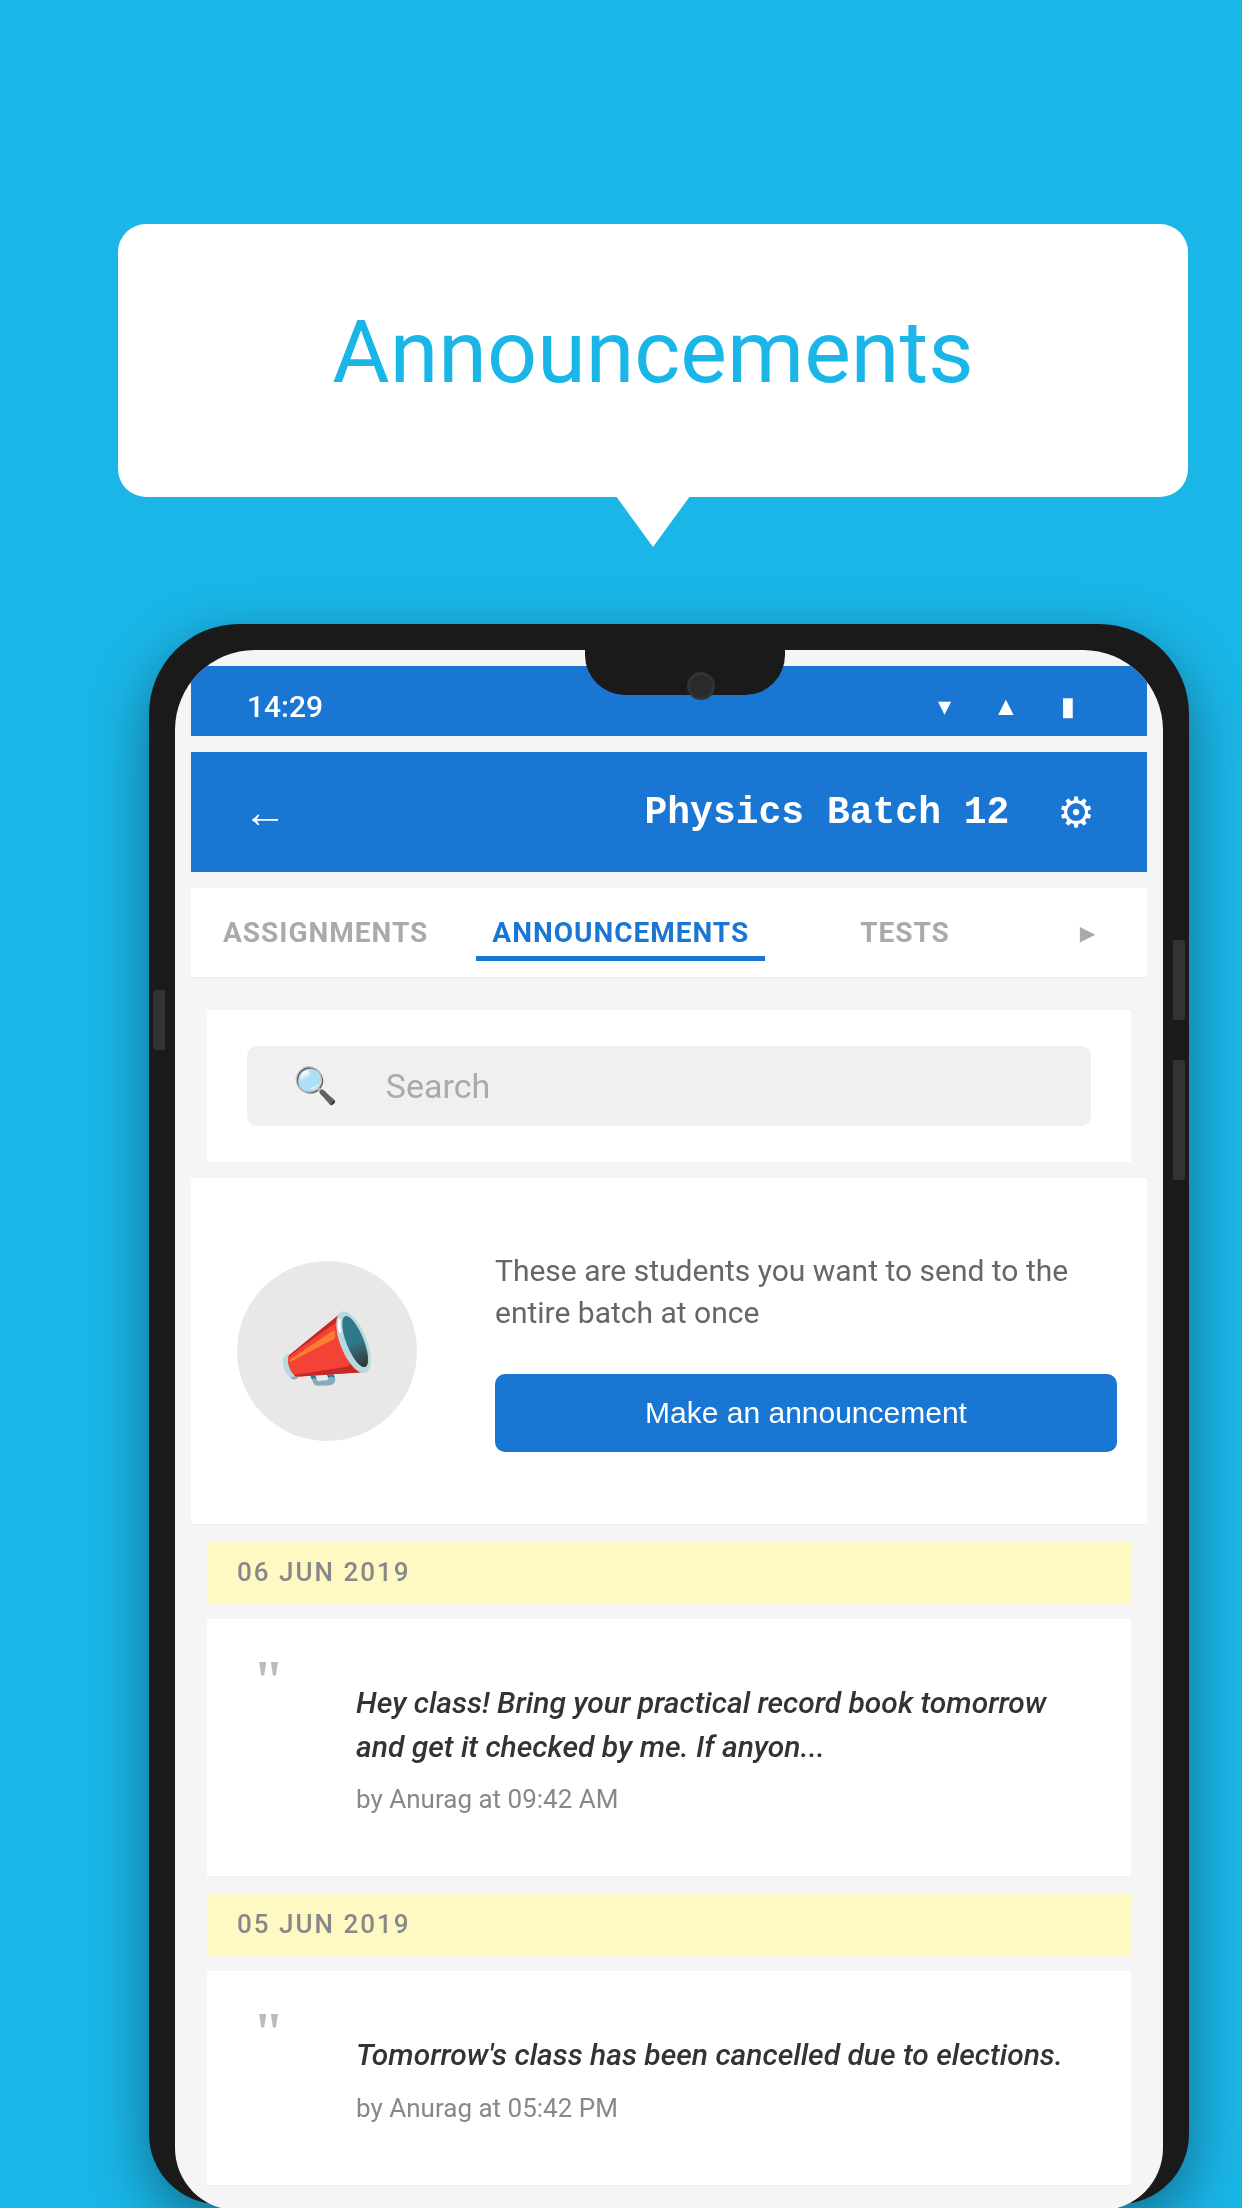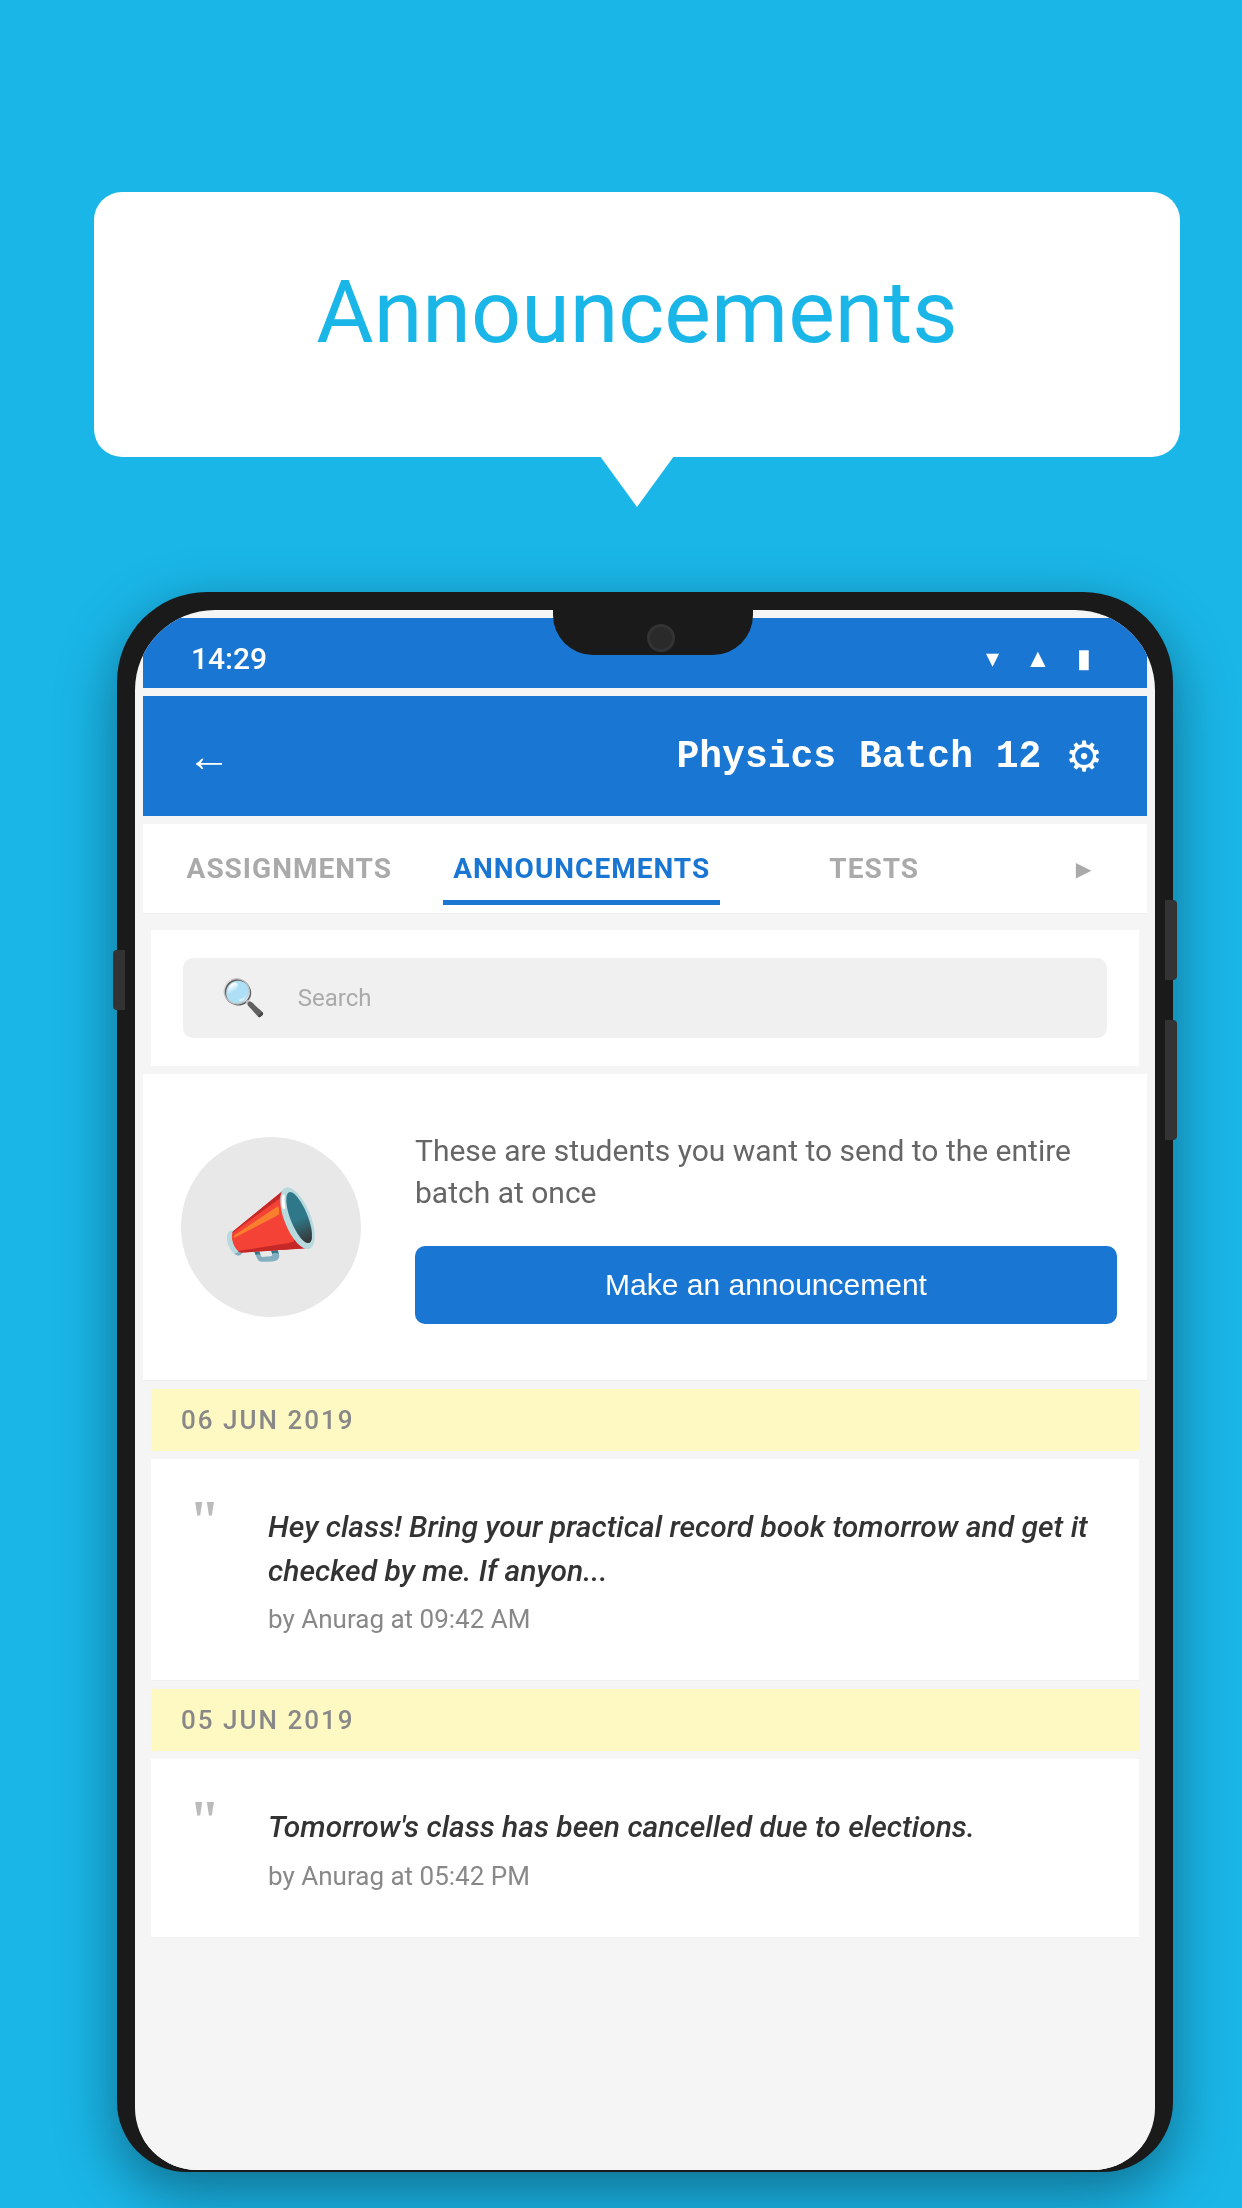--- a/index.html
+++ b/index.html
@@ -1,15 +1,15 @@
 <!DOCTYPE html>
 <html><head>
   <meta charset="utf-8">
   <style>
-    * { box-sizing: border-box; margin: 8px; padding: 0; }
+    * { box-sizing: border-box; margin: 16px; padding: 0; }
 
     body {
       width: 1242px;
       height: 2208px;
       background-color: #1ab6e8;
       font-family: 'Roboto', Arial, sans-serif;
       overflow: hidden;
       position: relative;
     }
 
@@ -242,21 +242,21 @@
       gap: 16px;
     }
 
     .search-icon {
       color: #999;
       font-size: 36px;
     }
 
     .search-text {
       color: #aaa;
-      font-size: 24px;
+      font-size: 34px;
     }
 
     
     .promo-card {
       background: white;
       margin: 0;
       padding: 40px 30px;
       display: flex;
       align-items: center;
       gap: 30px;

